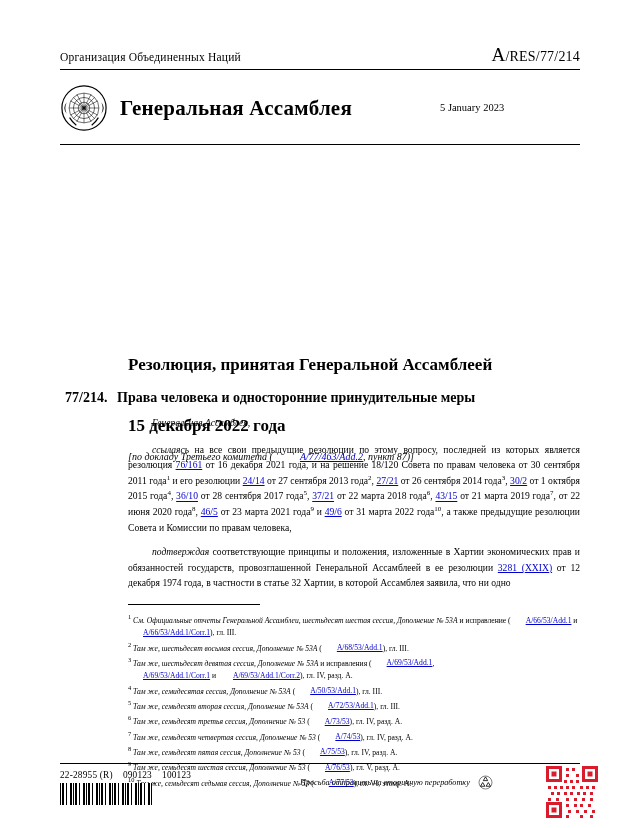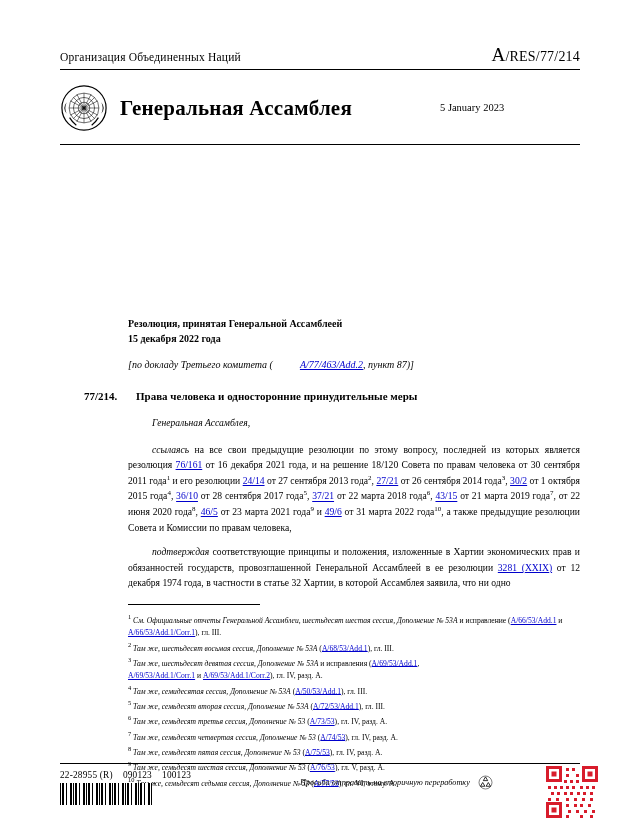--- a/index.html
+++ b/index.html
@@ -86,42 +86,43 @@
   .session .bold { font-weight: bold; }
 
   
   .res-head {
     position: absolute;
     left: 128px;
     top: 317px;
     width: 450px;
   }
   .res-title {
-    font-size: 10px;
+    font-size: 17px;
     font-weight: bold;
     line-height: 1.45;
+    margin-top: 36px;
   }
   .res-source {
     font-size: 10px;
     font-style: italic;
     margin-top: 13px;
   }
   .res-source a {
     color: #0000cc;
     text-decoration: underline;
     padding-left: 27px;
   }
 
   
   .item-head {
     position: absolute;
-    left: 84px;
+    left: 65px;
     top: 390px;
     width: 505px;
-    font-size: 11px;
+    font-size: 14px;
     font-weight: bold;
   }
   .item-num {
     display: inline-block;
     width: 52px;
   }
 
   
   .body {
     position: absolute;
@@ -159,20 +160,21 @@
     top: 612px;
     width: 452px;
     font-size: 7.6px;
     line-height: 1.62;
   }
   .footnotes div { margin-bottom: 0.5px; }
   .footnotes .it { font-style: italic; }
   .footnotes a {
     color: #0000cc;
     text-decoration: underline;
+    padding-left: 15px;
   }
   .fnum { font-size: 6.4px; vertical-align: super; }
 
   
   .footer-rule {
     position: absolute;
     left: 60px;
     top: 763px;
     width: 520px;
     border-bottom: 1px solid #000;

